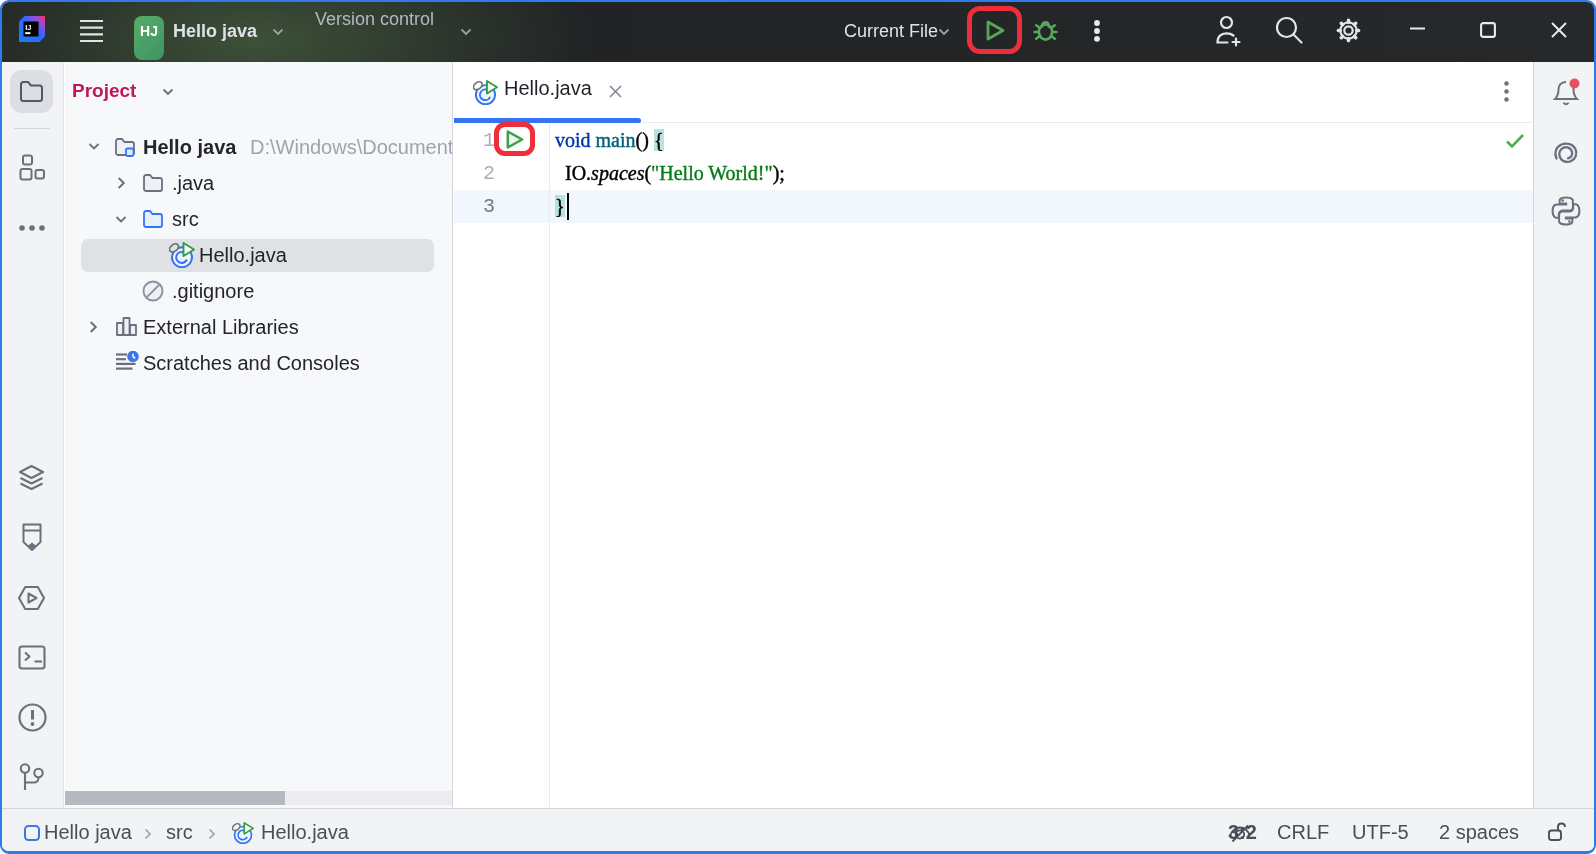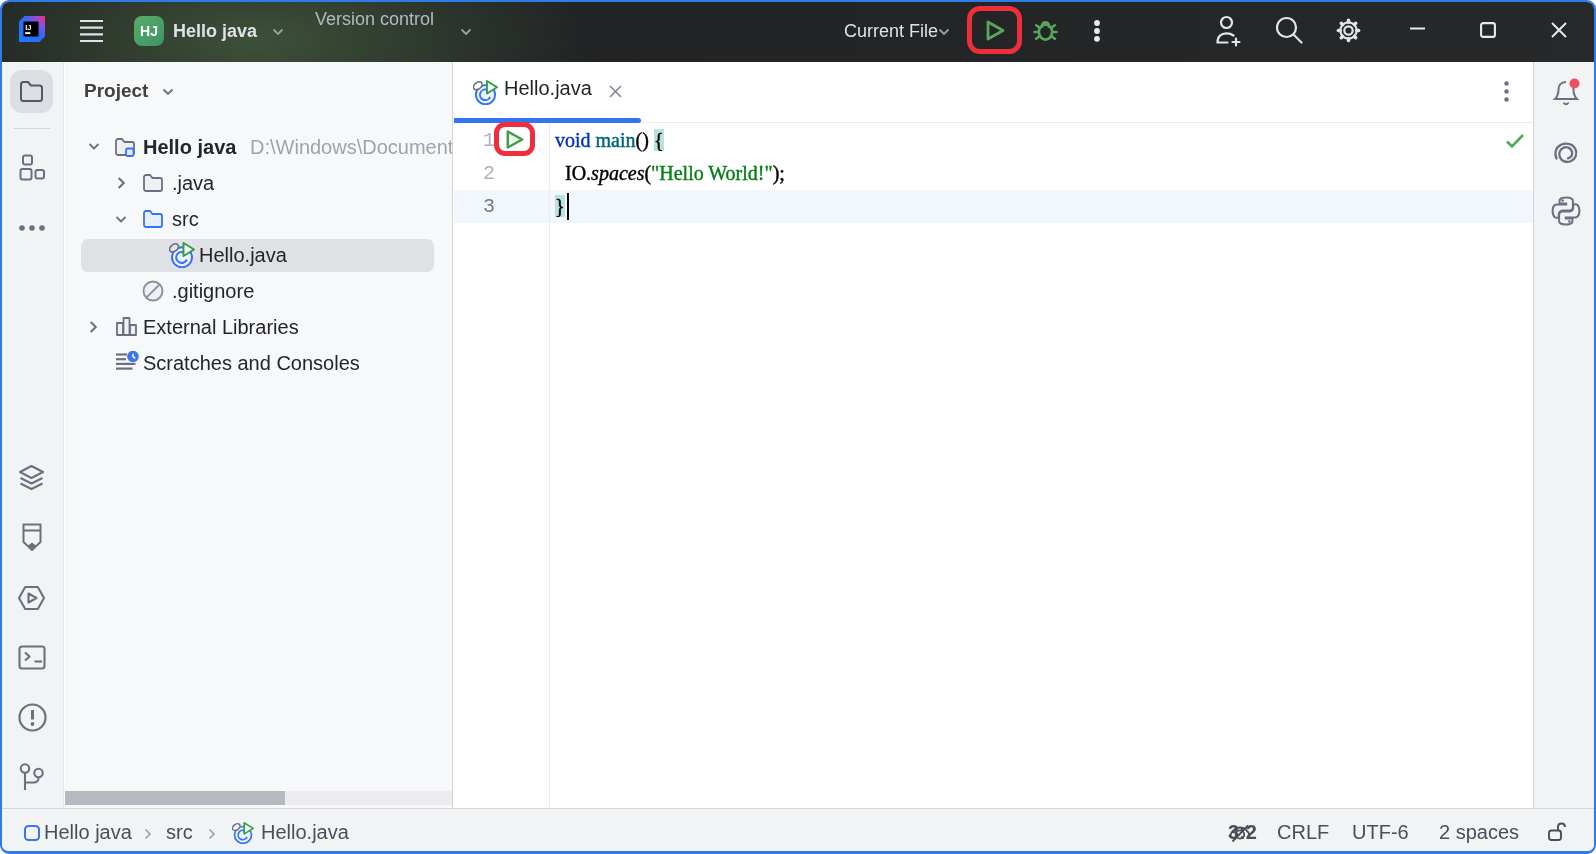--- a/index.html
+++ b/index.html
@@ -72,21 +72,21 @@
 
     <svg class="a" style="left:80px;top:19px" width="23" height="24" viewBox="0 0 23 24">
       <g stroke="#dfe2e8" stroke-width="2.2">
         <line x1="0" y1="2" x2="23" y2="2"></line>
             <line x1="0" y1="8.7" x2="23" y2="8.7"></line>
             <line x1="0" y1="15.4" x2="23" y2="15.4"></line>
             <line x1="0" y1="22" x2="23" y2="22"></line>
       </g>
     </svg>
 
-    <div class="a" style="left:134px;top:16px;width:30px;height:30px;border-radius:8px;background:linear-gradient(135deg,#57ad68,#3f9265);color:#fff;font-size:14px;font-weight:bold;text-align:center;line-height:30px;">HJ</div>
+    <div class="a" style="left:134px;top:16px;width:30px;height:44px;border-radius:8px;background:linear-gradient(135deg,#57ad68,#3f9265);color:#fff;font-size:14px;font-weight:bold;text-align:center;line-height:30px;">HJ</div>
     <div class="a tbtext" style="left:173px;top:21px;font-weight:600;">Hello java</div>
     <svg class="a chev" style="left:272px;top:28px" viewBox="0 0 12 8">
           <path d="M1.5 1.5 L6 6 L10.5 1.5" fill="none" stroke="#9aa0ab" stroke-width="1.8"></path>
         </svg>
     <div class="a tbtext dim" style="left:315px;top:9px;">Version control</div>
     <svg class="a chev" style="left:460px;top:28px" viewBox="0 0 12 8">
           <path d="M1.5 1.5 L6 6 L10.5 1.5" fill="none" stroke="#9aa0ab" stroke-width="1.8"></path>
         </svg>
 
     <div class="a tbtext" style="left:844px;top:21px;text-align:right;">Current File</div>
@@ -234,21 +234,21 @@
       <g fill="none" stroke="#6c707e" stroke-width="2.1">
         <circle cx="6" cy="5.5" r="4.2"></circle>
         <circle cx="19.5" cy="10" r="4.2"></circle>
         <path d="M6 9.7 V27"></path>
         <path d="M19.5 14.2 V15 C19.5 17.5 17.5 19.5 15 19.5 H6"></path>
       </g>
     </svg>
   </div>
 
   <div class="a" id="project">
-    <div class="a" style="left:19px;top:18px;font-size:19px;font-weight:700;color:#404040;">Project</div>
+    <div class="a" style="left:7px;top:18px;font-size:19px;font-weight:700;color:#be185d;">Project</div>
     <svg class="a chev" style="left:97px;top:26px" viewBox="0 0 12 8">
           <path d="M1.5 1.5 L6 6 L10.5 1.5" fill="none" stroke="#6c707e" stroke-width="1.8"></path>
         </svg>
 
     <div id="selrow"></div>
 
     <div class="trow" style="top:67px;">
       <svg class="a" style="left:23px;top:13px" width="12" height="9" viewBox="0 0 12 8">
             <path d="M1.5 1.5 L6 6 L10.5 1.5" fill="none" stroke="#6c707e" stroke-width="1.8"></path>
           </svg>
@@ -430,21 +430,21 @@
     <div class="sbitem" style="left:1228px;font-weight:bold;">3:2</div>
 
     <svg class="a" style="left:1228px;top:14px" width="24" height="21" viewBox="0 0 24 21">
       <g fill="none" stroke="#4b4e59" stroke-width="1.8">
         <path d="M2 12.5 C5 6 9.5 4.5 12 4.5 C14.5 4.5 19 6 22 12.5"></path>
         <circle cx="12" cy="11.5" r="4.2"></circle>
         <line x1="4.5" y1="18.5" x2="20" y2="2.5"></line>
       </g>
     </svg>
     <div class="sbitem" style="left:1277px;">CRLF</div>
-    <div class="sbitem" style="left:1352px;">UTF-6</div>
+    <div class="sbitem" style="left:1352px;">UTF-5</div>
     <div class="sbitem" style="left:1439px;">2 spaces</div>
 
     <svg class="a" style="left:1546px;top:12px" width="22" height="22" viewBox="0 0 22 22">
       <g fill="none" stroke="#4b4e59" stroke-width="1.9">
         <rect x="3" y="9.5" width="12" height="9.5" rx="2.5"></rect>
         <path d="M12 9.5 V6 C12 3.8 13.6 2.5 15.5 2.5 C17.4 2.5 19 3.8 19 6"></path>
       </g>
     </svg>
   </div>
 

